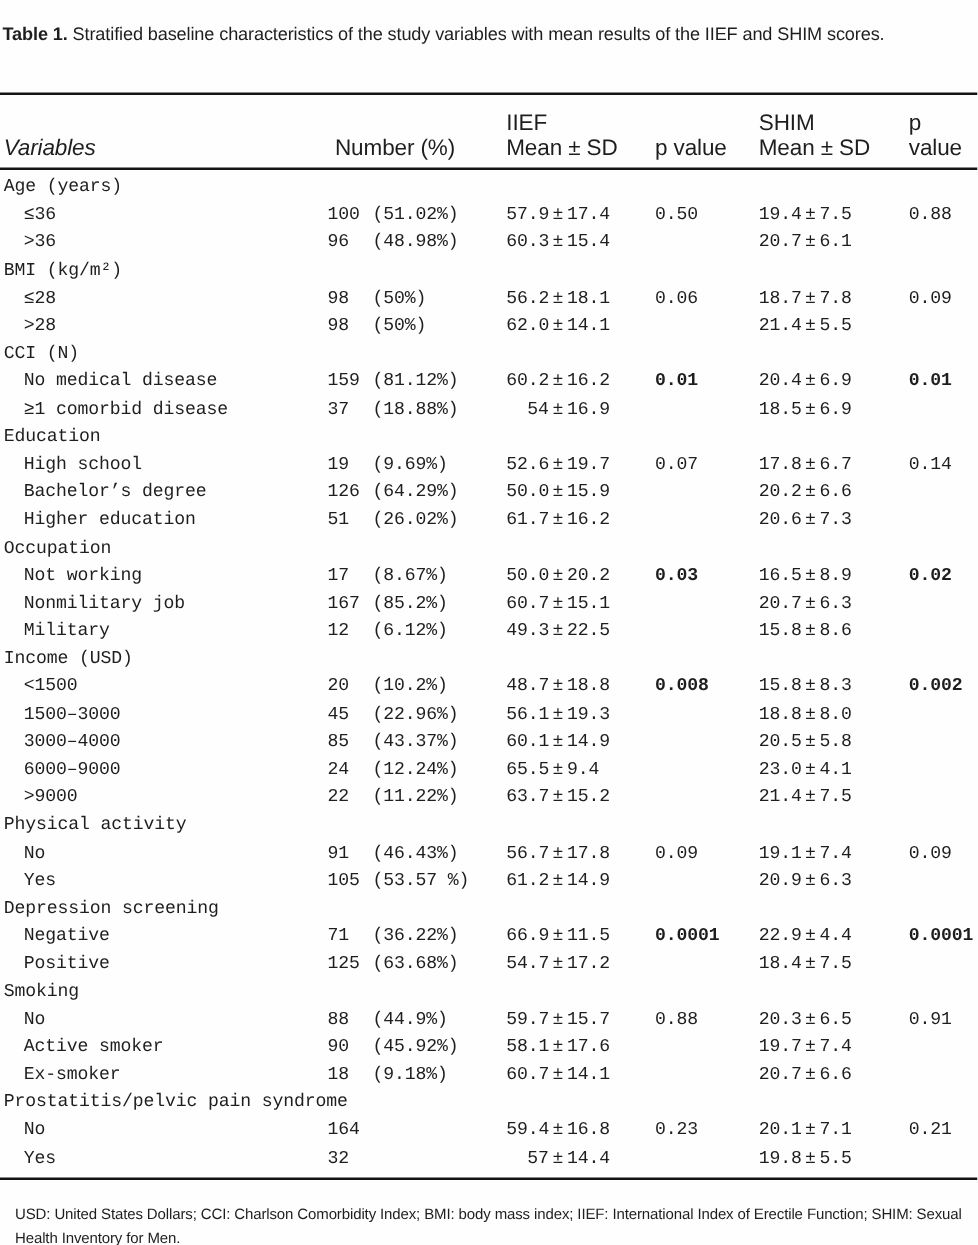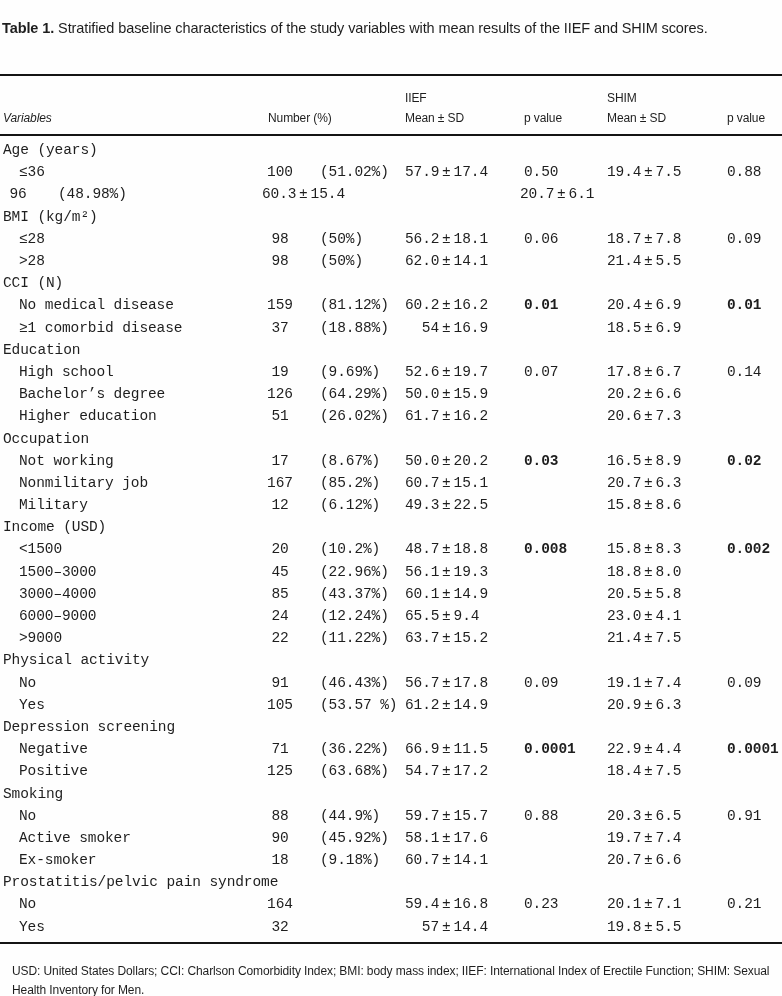--- a/index.html
+++ b/index.html
@@ -29,36 +29,36 @@
     grid-template-columns:262px 143px 115px 87px 116px 1fr;
     align-items:center;
   }
 
   
   .thead{
     border-bottom:2px solid #141414;
     padding:12px 0 6px 0;
   }
   .thead .grid{align-items:end;}
-  .hcell{font-size:12px;line-height:20px;letter-spacing:-0.1px;}
+  .hcell{font-size:18px;line-height:20px;letter-spacing:-0.1px;}
   .hc1{padding-left:3px;font-style:italic;}
   .hc2{padding-left:6px;}
   .hc4,.hc6{padding-left:4px;}
   .h-stack div{height:20px;}
 
   
   .tbody{padding:3px 0 4px 0;font-family:Liberation Mono, monospace;}
   .row{height:22.2px;}
   .cell{font-size:14.5px;letter-spacing:-0.1px;white-space:nowrap;}
   .group-label{grid-column:1 / -1;padding-left:3px;}
   .sub-label{padding-left:19px;}
 
   .cell-num{display:flex;}
-  .count{display:inline-block;width:36px;text-align:center;}
-  .pct{margin-left:22px;}
+  .count{display:inline-block;width:36px;text-align:left;}
+  .pct{margin-left:0;}
 
   .cell-ms{display:flex;}
   .mean{display:inline-block;width:34px;text-align:right;}
   .pm{margin:0 3px;}
 
   .pval{padding-left:4px;}
   .bold{font-weight:bold;}
 
   
   .footnotes{padding:8px 2px 0 2px;}
@@ -109,20 +109,21 @@
     <div class="cell pval">0.50</div>
     <div class="cell cell-ms">
       <span class="mean">19.4</span>
       <span class="pm">±</span>
       <span class="sd">7.5</span>
     </div>
     <div class="cell pval">0.88</div>
   </div>
 
   <div class="row grid data-row">
+    <div class="cell sub-label">&gt;36</div>
     <div class="cell cell-num">
       <span class="count">96</span>
       <span class="pct">(48.98%)</span>
     </div>
     <div class="cell cell-ms">
       <span class="mean">60.3</span>
       <span class="pm">±</span>
       <span class="sd">15.4</span>
     </div>
     <div class="cell pval"></div>

